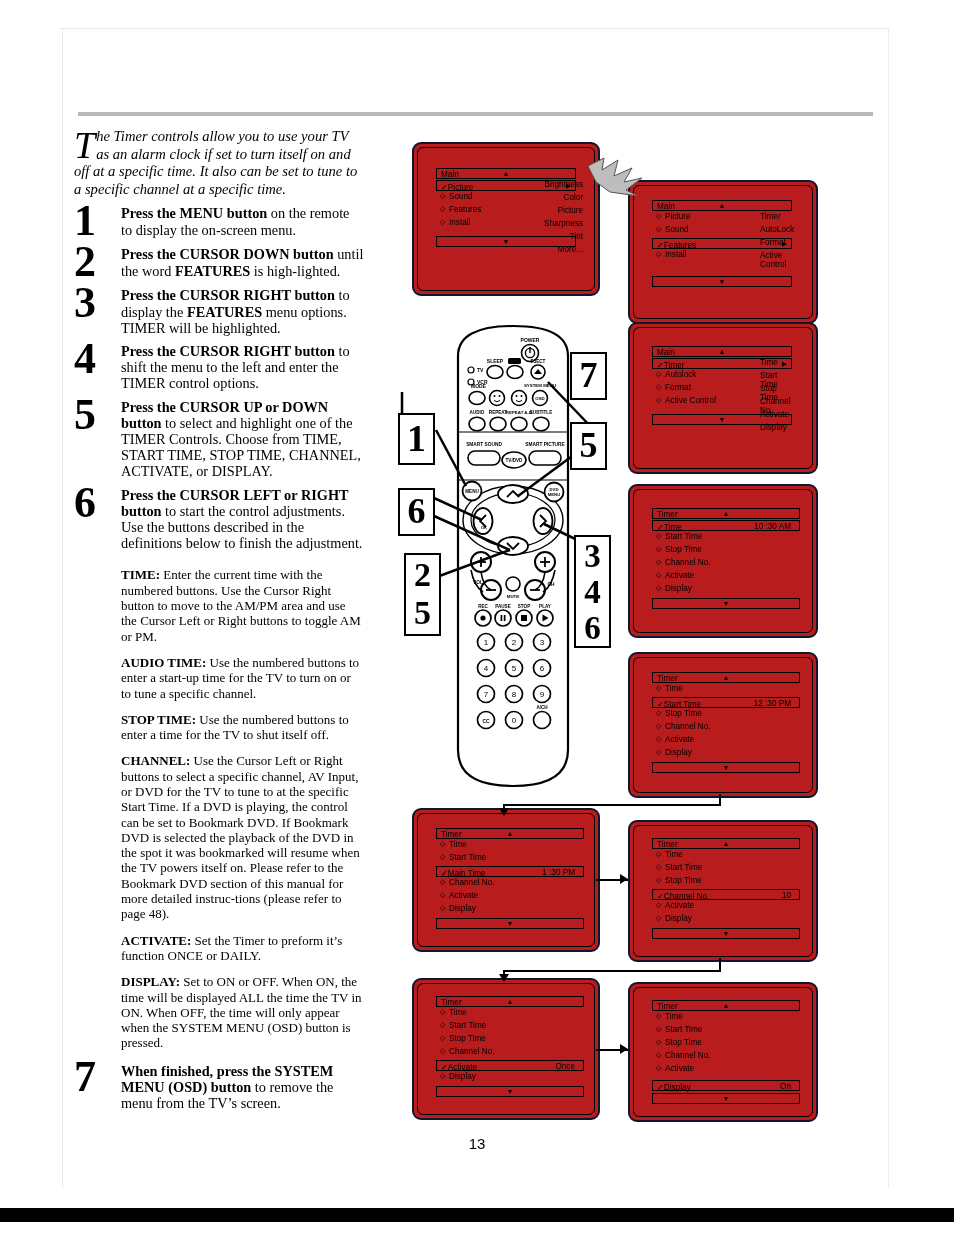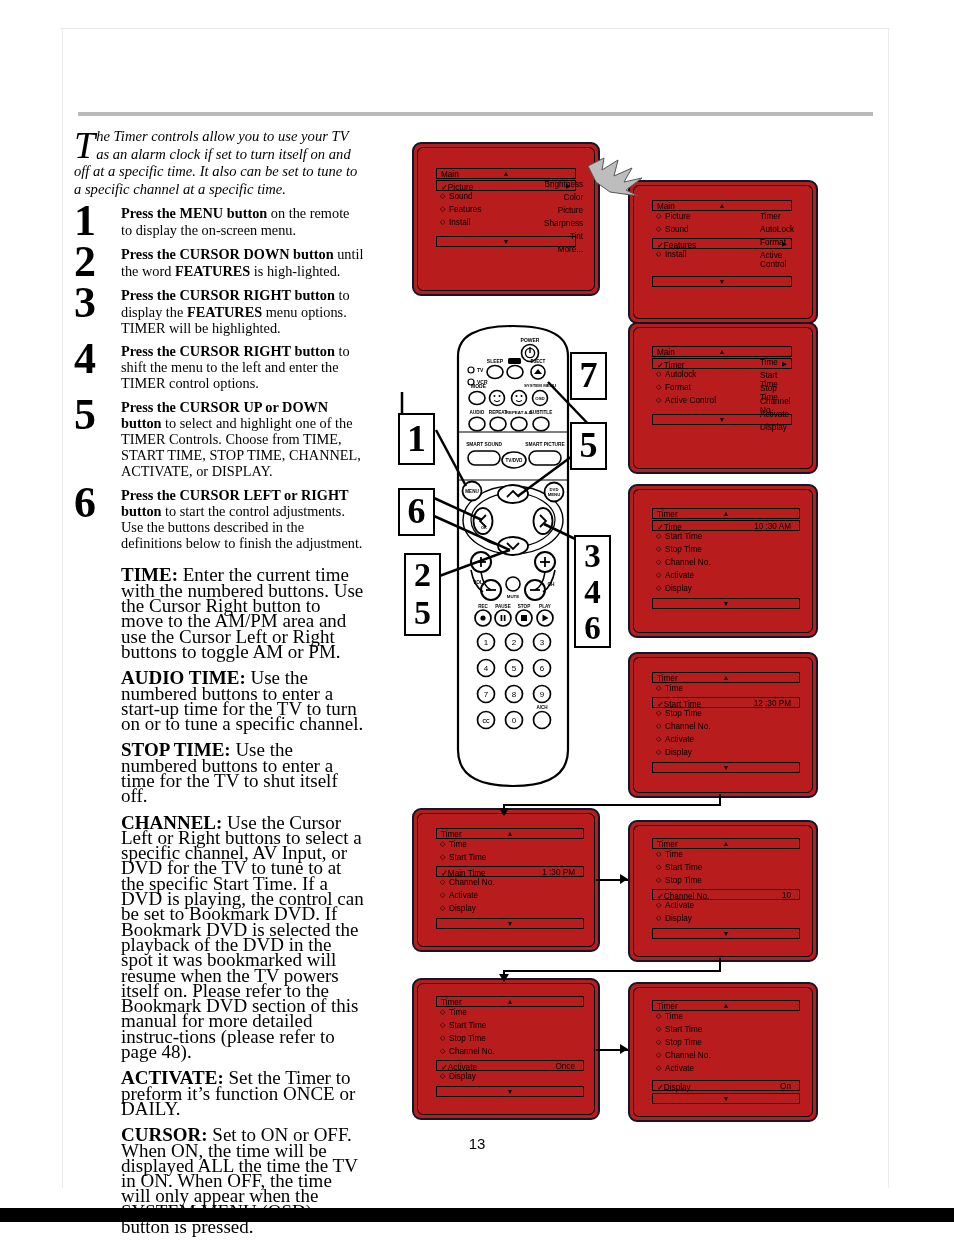--- a/index.html
+++ b/index.html
@@ -29,21 +29,21 @@
   .intro .dropcap{float:left;font-size:38px;line-height:30px;font-style:italic;
      font-family:"Liberation Serif",serif;padding:2px 1px 0 0;}
 
   .step{position:relative;margin-top:7px;min-height:34px;}
   .step .num{position:absolute;left:0;top:-6px;width:40px;text-align:left;
      font-family:"Liberation Serif",serif;font-weight:bold;font-size:44px;line-height:44px;}
   .step .body{margin-left:47px;font-size:14.3px;line-height:16.2px;}
   .step .body b{font-weight:bold;}
 
   .defs{margin-top:16px;margin-left:47px;width:243px;}
-  .def{margin-bottom:11px;font-size:19px;line-height:15.3px;}
+  .def{margin-bottom:11px;font-size:13px;line-height:15.3px;}
   .def b{font-weight:bold;}
 
   .step7{position:relative;margin-top:12px;min-height:40px;}
   .step7 .num{position:absolute;left:0;top:-8px;font-family:"Liberation Serif",serif;
      font-weight:bold;font-size:44px;line-height:44px;}
   .step7 .body{margin-left:47px;font-size:14.3px;line-height:16.2px;}
 
   
   .pagenum{position:absolute;left:0;top:1135px;width:954px;text-align:center;
      font-family:"Liberation Sans",sans-serif;font-size:15px;}
@@ -122,21 +122,21 @@
         <div class="body"><b>Press the CURSOR LEFT or RIGHT button</b> to start the control adjustments. Use the buttons described in the definitions below to finish the adjustment.</div>
       </div>
     </div>
 
     <div class="defs">
       <div class="def"><b>TIME:</b> Enter the current time with the numbered buttons. Use the Cursor Right button to move to the AM/PM area and use the Cursor Left or Right buttons to toggle AM or PM.</div>
       <div class="def"><b>AUDIO TIME:</b> Use the numbered buttons to enter a start-up time for the TV to turn on or to tune a specific channel.</div>
       <div class="def"><b>STOP TIME:</b> Use the numbered buttons to enter a time for the TV to shut itself off.</div>
       <div class="def"><b>CHANNEL:</b> Use the Cursor Left or Right buttons to select a specific channel, AV Input, or DVD for the TV to tune to at the specific Start Time. If a DVD is playing, the control can be set to Bookmark DVD. If Bookmark DVD is selected the playback of the DVD in the spot it was bookmarked will resume when the TV powers itself on. Please refer to the Bookmark DVD section of this manual for more detailed instruc-tions (please refer to page 48).</div>
       <div class="def"><b>ACTIVATE:</b> Set the Timer to preform it’s function ONCE or DAILY.</div>
-      <div class="def"><b>CURSOR:</b> Set to ON or OFF. When ON, the time will be displayed ALL the time the TV in ON. When OFF, the time will only appear when the SYSTEM MENU (OSD) button is pressed.</div>
+      <div class="def"><b>DISPLAY:</b> Set to ON or OFF. When ON, the time will be displayed ALL the time the TV in ON. When OFF, the time will only appear when the SYSTEM MENU (OSD) button is pressed.</div>
     </div>
 
     <div class="step7">
       <div class="num">7</div>
       <div class="body"><b>When finished, press the SYSTEM MENU (OSD) button</b> to remove the menu from the TV’s screen.</div>
     </div>
   </div>
 
   <div id="diagram-layer">
       <div class="tvbox" style="left: 412px; top: 142px; width: 184px; height: 150px;">

